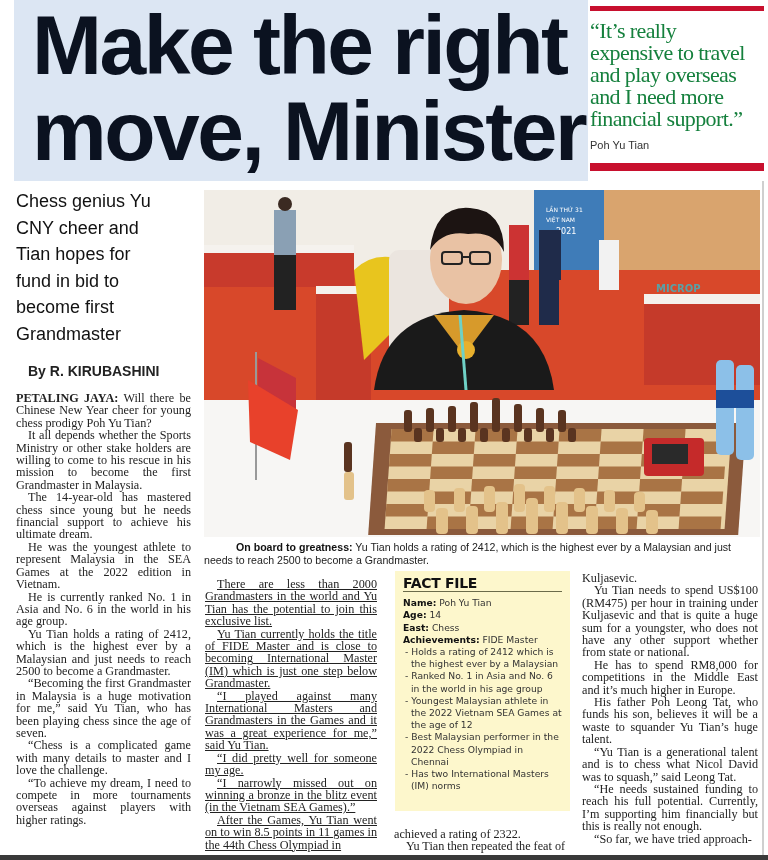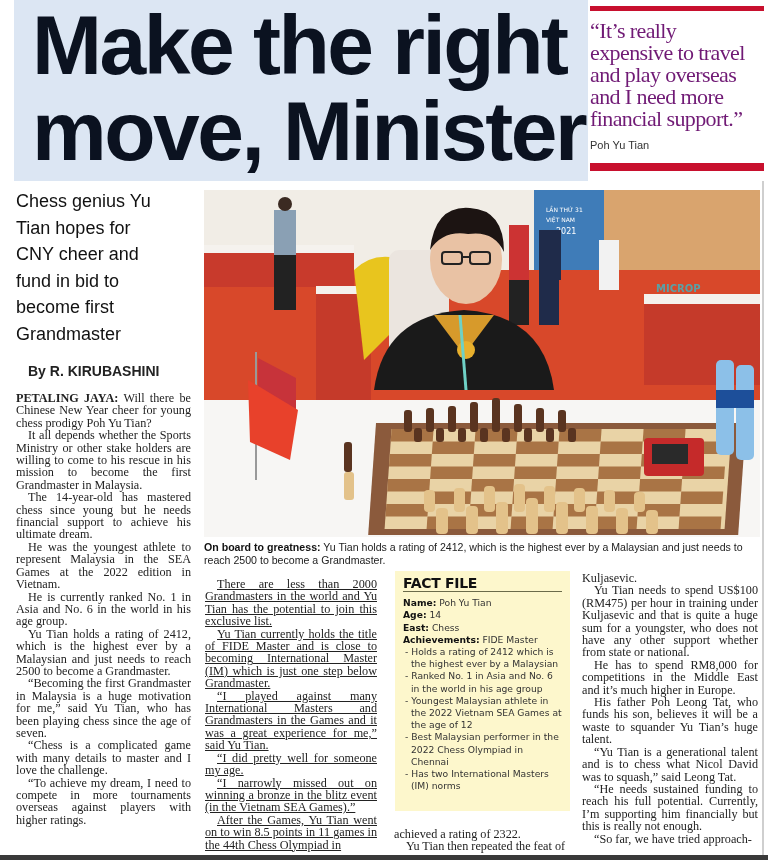--- a/index.html
+++ b/index.html
@@ -17,21 +17,21 @@
     transform: scaleX(1.0);
   }
 
   .pull-quote { position: absolute; left: 588px; top: 0; width: 178px; height: 181px; background:#fff; }
   .pq-bar { position: absolute; left: 2px; width: 174px; height: 6px; background: #c8102e; }
   .pq-bar.top { top: 6px; height: 5px; }
   .pq-bar.bottom { top: 163px; height: 8px; }
   .pq-text {
     position: absolute; left: 2px; top: 20px; width: 178px;
     font-family: "Liberation Serif", serif; font-size: 22px; line-height: 22px;
-    color: #701a75; letter-spacing: -0.6px;
+    color: #15803d; letter-spacing: -0.6px;
   }
   .pq-attr {
     position: absolute; left: 2px; top: 139px;
     font-family: "Liberation Sans", sans-serif; font-size: 11px; color: #333;
   }
 
   .subhead {
     position: absolute; left: 16px; top: 188px; width: 186px;
     font-family: "Liberation Sans", sans-serif; font-size: 18px; line-height: 26.5px; color: #111;
   }
@@ -53,21 +53,21 @@
   .c4 { left: 582px; top: 572px; width: 176px; }
 
   .photo {
     position: absolute; left: 204px; top: 190px; width: 556px; height: 347px;
     overflow: hidden; background: #ecd6c8;
   }
   .caption {
     position: absolute; left: 204px; top: 541px; width: 556px;
     font-family: "Liberation Sans", sans-serif; font-size: 10.6px; line-height: 13px; color: #222;
   }
-  .caption b { font-weight: bold; color: #111; }
+  .caption b { font-weight: bold; color: #111; margin-left: 32px; }
 
   .factfile {
     position: absolute; left: 395px; top: 571px; width: 175px; height: 240px;
     background: #fdf7cc; padding: 6px 8px;
     font-family: "DejaVu Sans", sans-serif; font-size: 9.2px; line-height: 12.2px; color: #333;
   }
   .ff-title {
     font-family: "DejaVu Sans", sans-serif; font-weight: bold; font-size: 14px; color: #111;
     border-bottom: 1px solid #6b6b4a; padding-bottom: 2px; margin-bottom: 5px; letter-spacing: -0.3px;
   }
@@ -99,22 +99,22 @@
     <div>and play overseas</div>
     <div>and I need more</div>
     <div>financial support.”</div>
   </div>
   <div class="pq-attr">Poh Yu Tian</div>
   <div class="pq-bar bottom"></div>
 </div>
 
 <div class="subhead">
   <div>Chess genius Yu</div>
+  <div>CNY cheer and</div>
   <div>Tian hopes for</div>
-  <div>CNY cheer and</div>
   <div>fund in bid to</div>
   <div>become first</div>
   <div>Grandmaster</div>
 </div>
 <div class="byline">By R. KIRUBASHINI</div>
 
 <div class="col c1">
   <p class="noindent"><span class="dateline">PETALING JAYA:</span><span> Will there be Chinese New Year cheer for young chess prodigy Poh Yu Tian?</span></p>
   <p>It all depends whether the Sports Ministry or other stake holders are willing to come to his rescue in his mission to become the first Grandmaster in Malaysia.</p>
   <p>The 14-year-old has mastered chess since young but he needs financial support to achieve his ultimate dream.</p>

